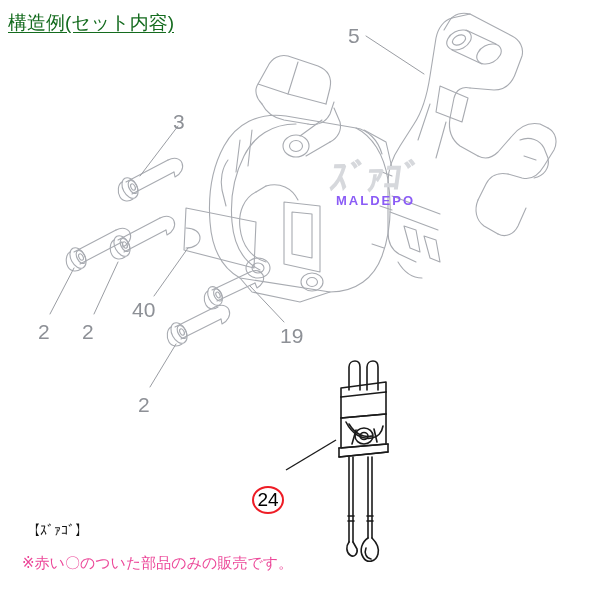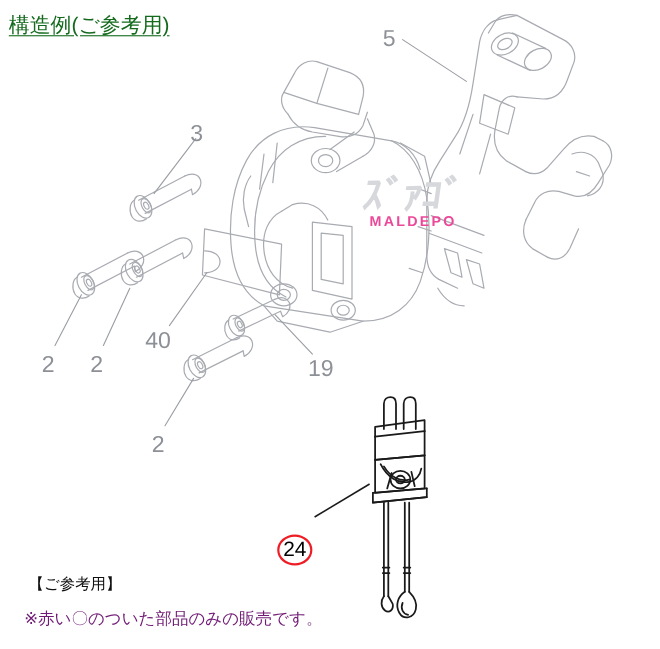--- a/index.html
+++ b/index.html
@@ -43,21 +43,21 @@
     line-height: 17px;
     white-space: nowrap;
   }
   .set-line-1 { display: block; }
   .set-line-2 { display: block; padding-left: 12px; }
   .warn-text {
     position: absolute;
     left: 22px;
     top: 554px;
     font-size: 15px;
-    color: #701a75;
+    color: #ec4899;
     white-space: nowrap;
     line-height: 17px;
   }
   .callout-num {
     position: absolute;
     font-size: 21px;
     color: #8d9096;
     white-space: nowrap;
   }
   .callout-24 {
@@ -106,21 +106,21 @@
     letter-spacing: -1px;
     white-space: nowrap;
     transform: skewX(-8deg);
   }
   .wm-sub {
     position: absolute;
     left: 6px;
     top: 36px;
     font-size: 13px;
     font-weight: 700;
-    color: #ec4899;
+    color: #8b5cf6;
     letter-spacing: 2px;
     white-space: nowrap;
   }
 </style>
 </head>
 <body>
 
 <div id="page">
 
   <svg id="diagram-svg" viewBox="0 0 600 590">
@@ -320,34 +320,34 @@
     </g>
 
     <line x1="286" y1="470" x2="336" y2="440" stroke="#1a1a1a" stroke-width="1.4"></line>
   </svg>
 
   <div class="wm">
     <div class="wm-main">ｽﾞｧｺﾞ</div>
     <div class="wm-sub">MALDEPO</div>
   </div>
 
-  <div class="title-text">構造例(ご参考用)</div>
+  <div class="title-text">構造例(セット内容)</div>
 
   <div class="callout-num" style="left:348px; top:24px;">5</div>
   <div class="callout-num" style="left:173px; top:110px;">3</div>
   <div class="callout-num" style="left:38px;  top:320px;">2</div>
   <div class="callout-num" style="left:82px;  top:320px;">2</div>
   <div class="callout-num" style="left:132px; top:298px;">40</div>
   <div class="callout-num" style="left:280px; top:324px;">19</div>
   <div class="callout-num" style="left:138px; top:393px;">2</div>
 
   <div class="callout-24">
     <div class="ring"></div>
     <div class="num">24</div>
   </div>
 
   <div class="set-block">
-    <span class="set-line-1">【ご参考用】</span>
+    <span class="set-line-1">【ｽﾞｧｺﾞ】</span>
   </div>
 
   <div class="warn-text">※赤い〇のついた部品のみの販売です。</div>
 
 </div>
 
 </body></html>

